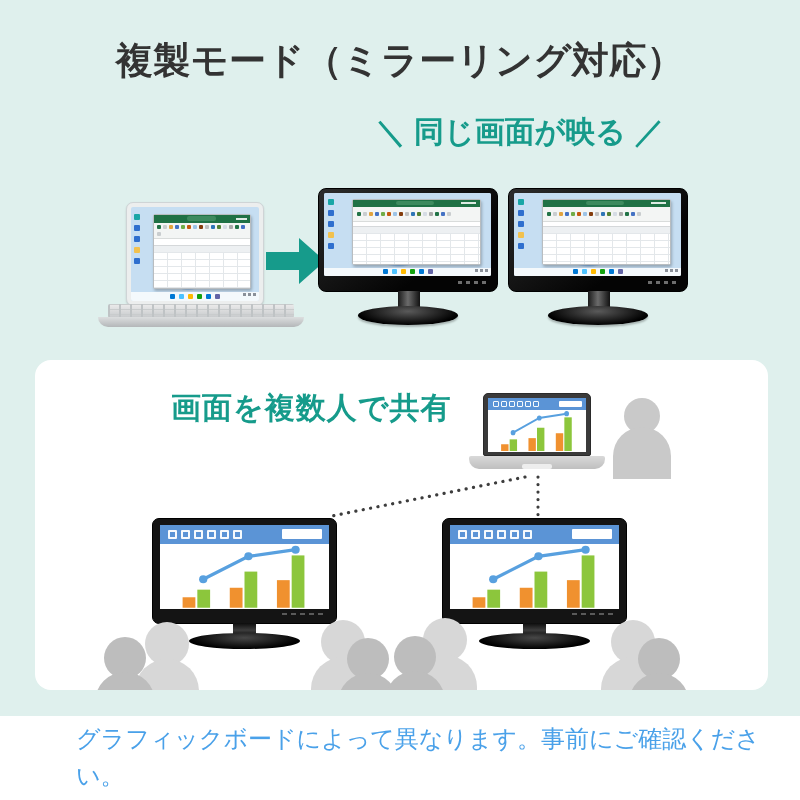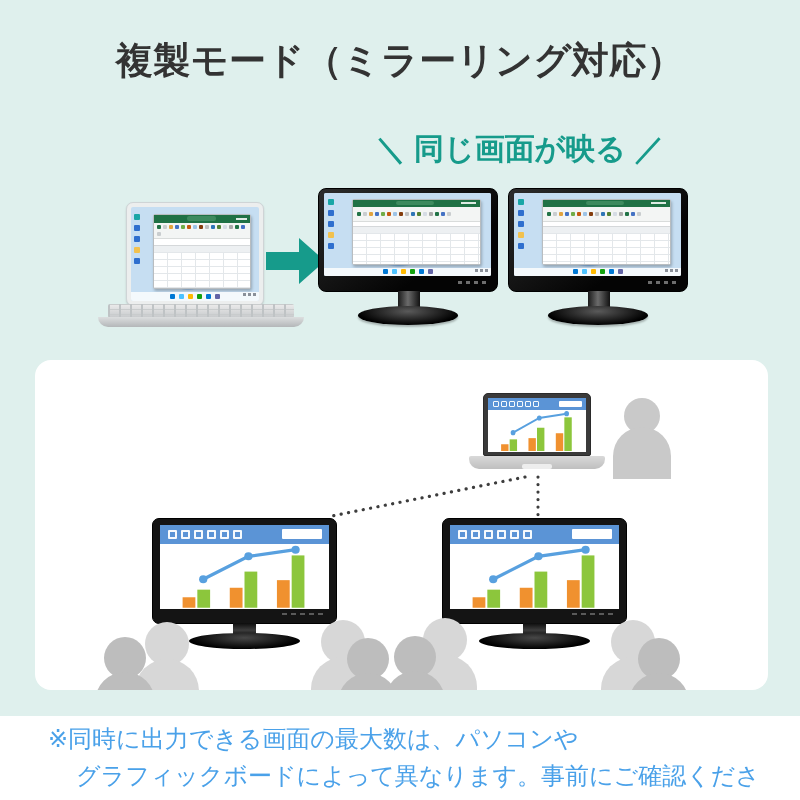--- a/index.html
+++ b/index.html
@@ -3,21 +3,21 @@
 <meta charset="utf-8">
 <style>
   html,body{margin:0;padding:0;}
   body{font-family:"Liberation Sans","DejaVu Sans",sans-serif;background:#fff;}
   .stage{position:relative;width:800px;height:800px;overflow:hidden;background:#fff;}
   .bg-mint{position:absolute;left:0;top:0;width:800px;height:716px;background:var(--mint);}
 
   
   .title{position:absolute;left:0;top:36px;width:800px;text-align:center;margin:0;
          font-size:37px;font-weight:700;color:var(--title_ink);letter-spacing:.5px;}
-  .callout{position:absolute;left:320px;top:129px;width:400px;text-align:center;
+  .callout{position:absolute;left:320px;top:112px;width:400px;text-align:center;
            font-size:30px;font-weight:700;color:var(--teal);}
 
   
   .laptop{position:absolute;left:98px;top:200px;width:206px;height:132px;}
   .lap-screen{position:absolute;left:28px;top:2px;width:136px;height:102px;background:#eceeee;
               border:1px solid #cfd4d6;border-radius:7px;box-shadow:0 1px 2px rgba(0,0,0,.15);}
   .lap-screen-inner{position:absolute;left:4px;top:4px;right:4px;bottom:4px;border-radius:2px;overflow:hidden;}
   .lap-deck{position:absolute;left:10px;top:104px;width:186px;height:14px;border-radius:2px;
             background:repeating-linear-gradient(to right,#bfc3c5 0 2px,transparent 2px 11px),
                        repeating-linear-gradient(to bottom,#c9cccd 0 1px,transparent 1px 5px),
@@ -301,20 +301,21 @@
         <i></i>
         <i></i>
         <i></i>
         <i></i>
       </div>
     <div class="mt-neck"></div>
     <div class="mt-base"></div>
   </div>
 
   <div class="card">
+    <div class="usage-heading">画面を複数人で共有</div>
 
     <div class="flat-laptop">
       <div class="fl-screen">
         <div class="fl-screen-inner">
             <div class="mini sm">
               <div class="mini-head">
                 <span class="msq"></span>
                 <span class="msq"></span>
                 <span class="msq"></span>
                 <span class="msq"></span>
@@ -462,16 +463,15 @@
           <div class="p-body" style="width:64px;height:50px;"></div>
       </div>
       <div class="person dark" style="left:594px;top:278px;width:60px;">
         <div class="p-head" style="width:42px;height:42px;"></div>
           <div class="p-body" style="width:60px;height:40px;"></div>
       </div>
     </div>
   </div>
 
   <div class="note">
-    <div>※同時に出力できる画面の最大数は、パソコンや</div>
     <div class="indent">グラフィックボードによって異なります。事前にご確認ください。</div>
   </div>
 </div>
 
 </body></html>

